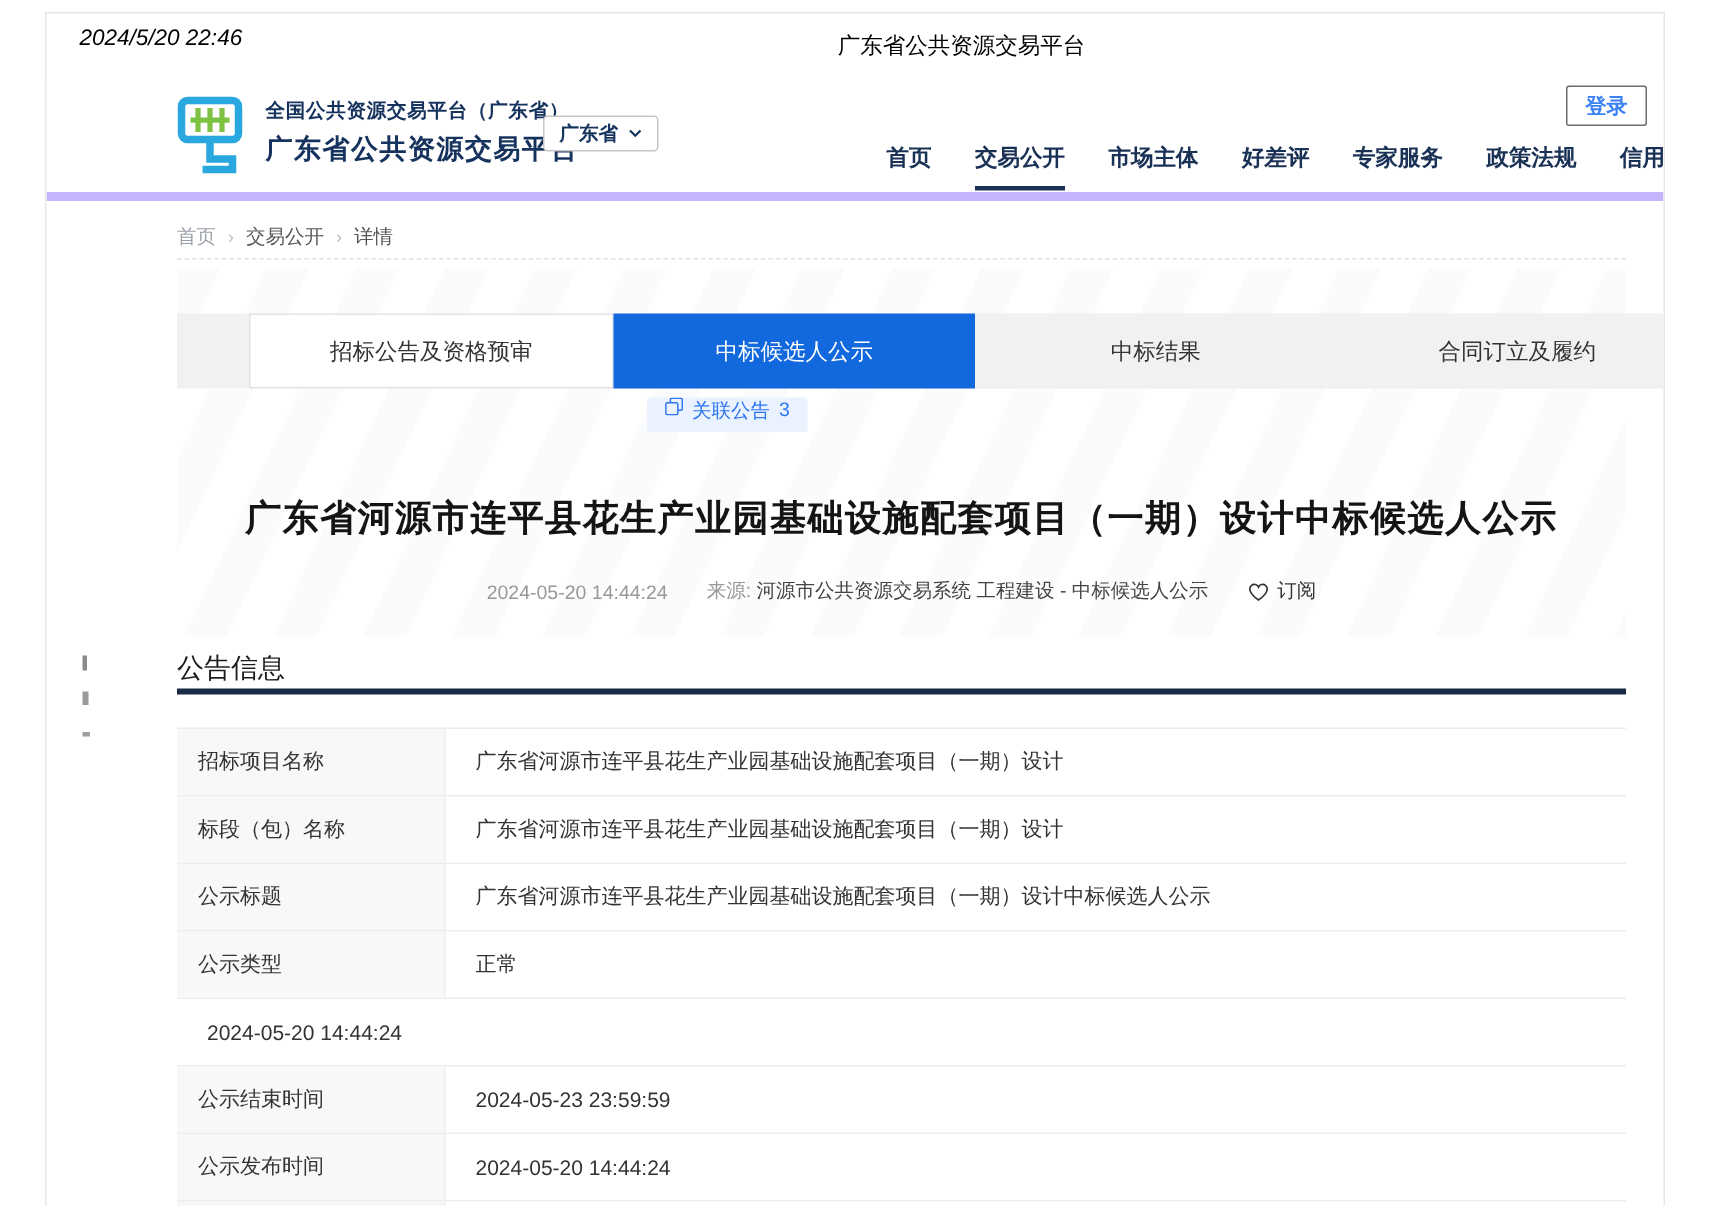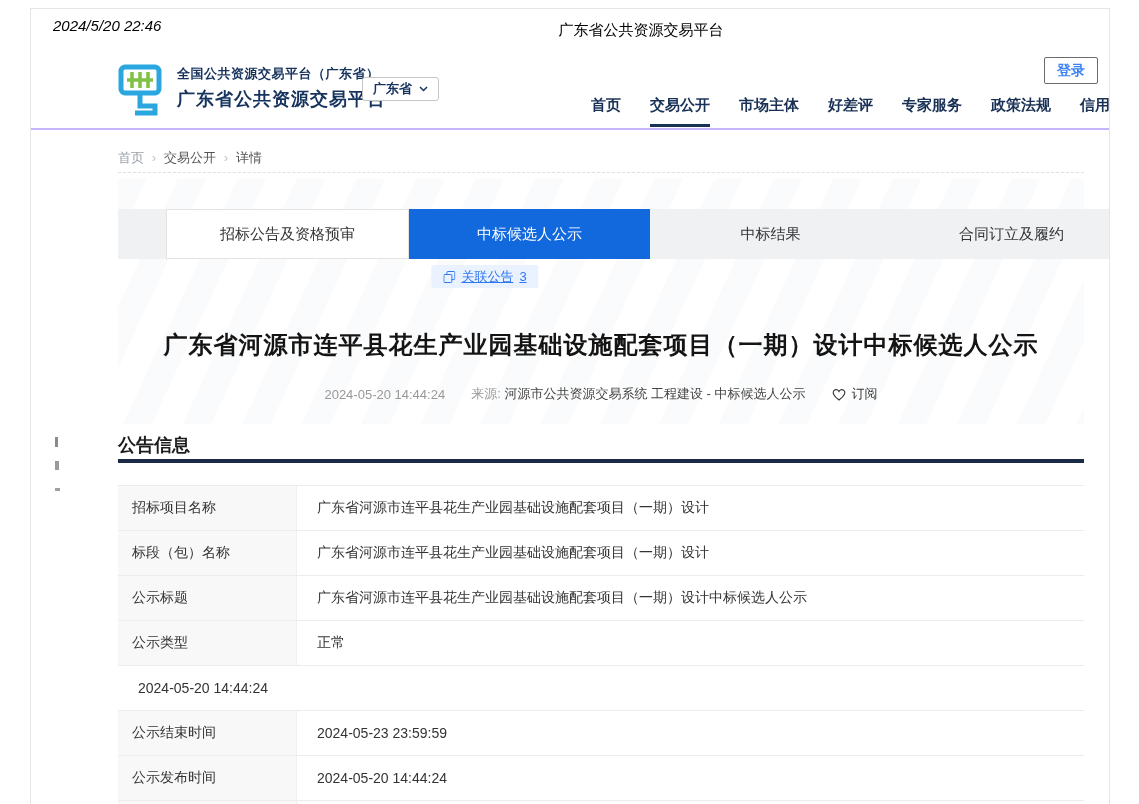--- a/index.html
+++ b/index.html
@@ -10,21 +10,21 @@
   }
   #paper{
     position:absolute;left:30px;top:8px;width:1078px;height:900px;
     background:#fff;border:1px solid #e6e6e6;overflow:hidden;
   }
   
   .ph-date{position:absolute;left:22px;top:8px;font-size:15px;color:#000;font-style:italic;}
   .ph-title{position:absolute;left:610px;top:12px;transform:translateX(-50%);font-size:15px;color:#000;white-space:nowrap;}
 
   
-  .site-header{position:absolute;left:0;top:45px;width:100%;height:74px;border-bottom:2px solid #c4b5fd;background:#fff;}
+  .site-header{position:absolute;left:0;top:45px;width:100%;height:74px;border-bottom:6px solid #c4b5fd;background:#fff;}
   .logo-icon{position:absolute;left:83px;top:8px;width:52px;height:58px;}
   .logo-text{position:absolute;left:146px;top:11px;color:#16335e;white-space:nowrap;}
   .lt1{font-size:13px;font-weight:bold;letter-spacing:.5px;}
   .lt2{font-size:18px;font-weight:bold;margin-top:4px;letter-spacing:1px;}
   .region-select{
     position:absolute;left:316px;top:23px;height:22px;padding:0 10px;
     border:1px solid #c6c6c6;border-radius:3px;display:flex;align-items:center;gap:7px;
     font-size:13px;font-weight:bold;color:#17345f;background:#fff;cursor:pointer;margin-left:15px;
   }
   .login-btn{
@@ -60,38 +60,38 @@
     flex:1;display:flex;align-items:center;justify-content:center;
     font-size:15px;color:#333;background:#f0f1f3;cursor:pointer;
   }
   .tab.t-white{background:#fff;border:1px solid #e3e3e3;}
   .tab.t-active{background:#1268dd;color:#fff;}
 
   
   .related-pill{
     position:absolute;left:454px;top:256px;transform:translateX(-50%);
     height:23px;padding:0 12px;background:#e9f2fe;border-radius:2px;
-    display:flex;align-items:center;gap:6px;font-size:13px;color:#2f77f0;cursor:pointer;white-space:nowrap;text-decoration:underline;
+    display:flex;gap:6px;font-size:13px;color:#2f77f0;cursor:pointer;white-space:nowrap;
   }
 
   
   .article-title{
     position:absolute;left:87px;top:320px;width:966px;margin:0;
     font-size:24px;font-weight:bold;color:#141414;text-align:center;letter-spacing:1px;
   }
   .meta{
     position:absolute;left:87px;top:376px;width:966px;display:flex;justify-content:center;
     align-items:center;gap:26px;font-size:13px;white-space:nowrap;
   }
   .m-gray{color:#999;}
   .m-dark{color:#444;}
   .subscribe{display:flex;align-items:center;gap:6px;color:#333;cursor:pointer;}
 
   
-  .section-title{position:absolute;left:87px;top:424px;margin:0;font-size:18px;font-weight:bold;color:#1c1c1c;}
+  .section-title{position:absolute;left:87px;top:424px;margin:0;font-size:18px;font-weight:normal;color:#1c1c1c;}
   .section-bar{position:absolute;left:87px;top:450px;width:966px;height:4px;background:#1b2a47;}
 
   
   .info-table{position:absolute;left:87px;top:476px;width:966px;border-top:1px solid #ececec;}
   .irow{display:flex;height:44px;border-bottom:1px solid #ececec;}
   .ilabel{
     width:164px;background:#f8f8f8;padding-left:14px;display:flex;align-items:center;
     font-size:14px;color:#333;border-right:1px solid #f0f0f0;flex-shrink:0;
   }
   .ivalue{flex:1;padding-left:20px;display:flex;align-items:center;font-size:14px;color:#333;}

